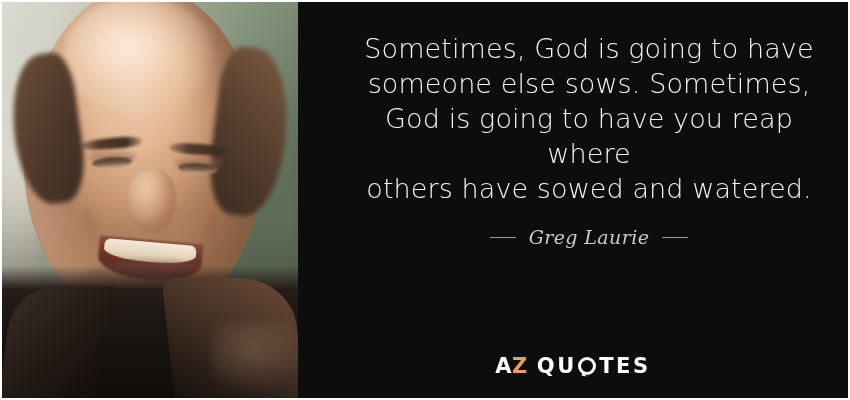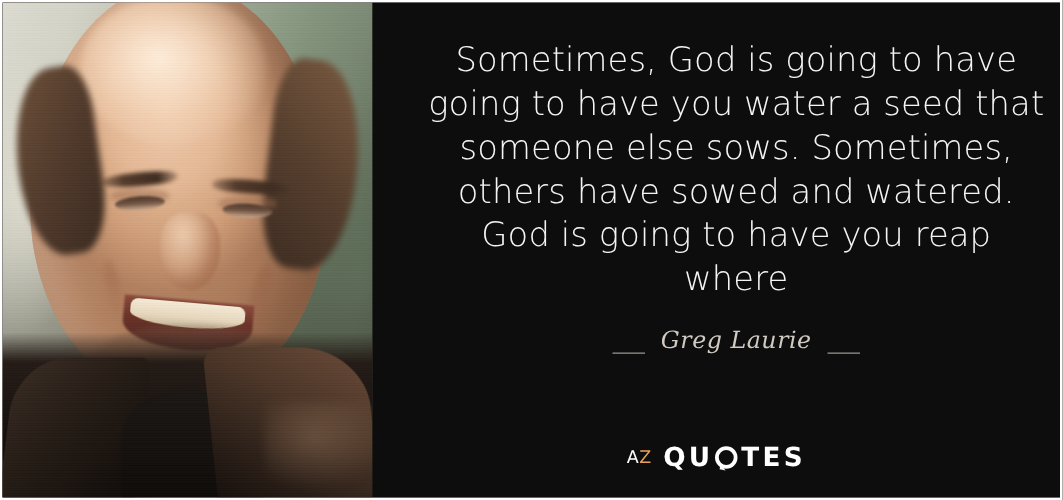--- a/index.html
+++ b/index.html
@@ -296,21 +296,21 @@
     font-size: 27px;
     line-height: 35px;
     font-weight: 300;
     letter-spacing: 0.1px;
     font-family: "DejaVu Sans", sans-serif;
     -webkit-font-smoothing: antialiased;
   }
   #attribution {
     margin-top: 20px;
     display: flex;
-    align-items: flex-end;
+    align-items: center;
     justify-content: center;
     gap: 13px;
   }
   .attr-dash {
     display: block;
     width: 26px;
     height: 1px;
     background: #9a968f;
   }
   #author-name {
@@ -328,22 +328,22 @@
     left: 0;
     right: 0;
     top: 352px;
     display: flex;
     align-items: center;
     justify-content: center;
     gap: 9px;
     user-select: none;
   }
   .logo-az {
-    font-size: 14px;
-    font-weight: 400;
+    font-size: 21px;
+    font-weight: 700;
     letter-spacing: 0.5px;
     font-family: "DejaVu Sans", sans-serif;
   }
   .logo-a { color: #ffffff; }
   .logo-z { color: #e8a05c; }
   .logo-quotes {
     display: flex;
     align-items: center;
     font-size: 21px;
     font-weight: 700;
@@ -410,24 +410,23 @@
     <div class="shirt"></div>
     <div class="lapel-r"></div>
     <div class="jacket-sheen"></div>
     <div class="photo-grain"></div>
   </div>
 
   <div id="quote-pane">
 
     <div id="quote-text">
       <div>Sometimes, God is going to have</div>
-      <div>going to have you water a seed that</div>
       <div>someone else sows. Sometimes,</div>
+      <div>God is going to have you reap where</div>
       <div>others have sowed and watered.</div>
-      <div>God is going to have you reap where</div>
     </div>
 
     <div id="attribution">
       <span class="attr-dash"></span>
       <span id="author-name">Greg Laurie</span>
       <span class="attr-dash"></span>
     </div>
 
     <div id="logo">
       <span class="logo-az"><span class="logo-a">A</span><span class="logo-z">Z</span></span>

